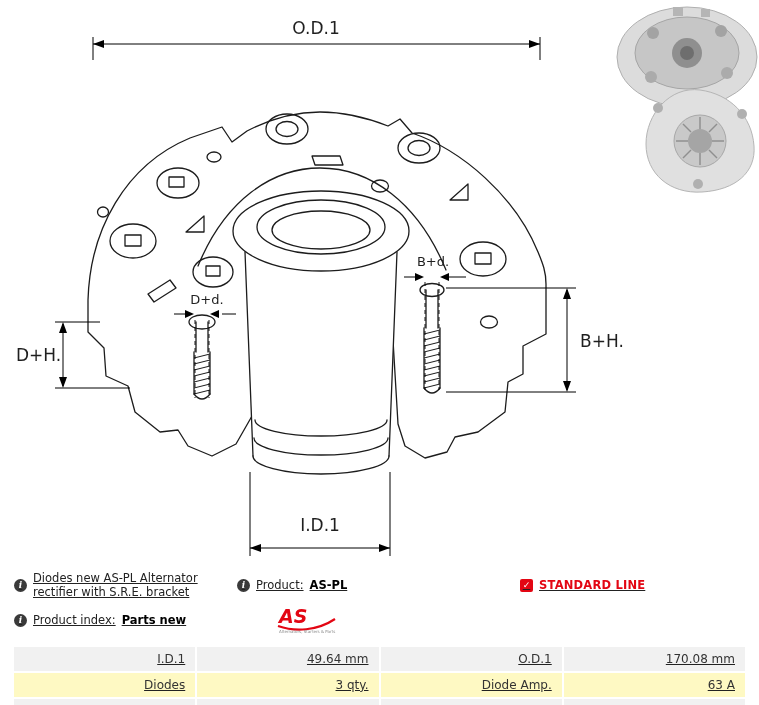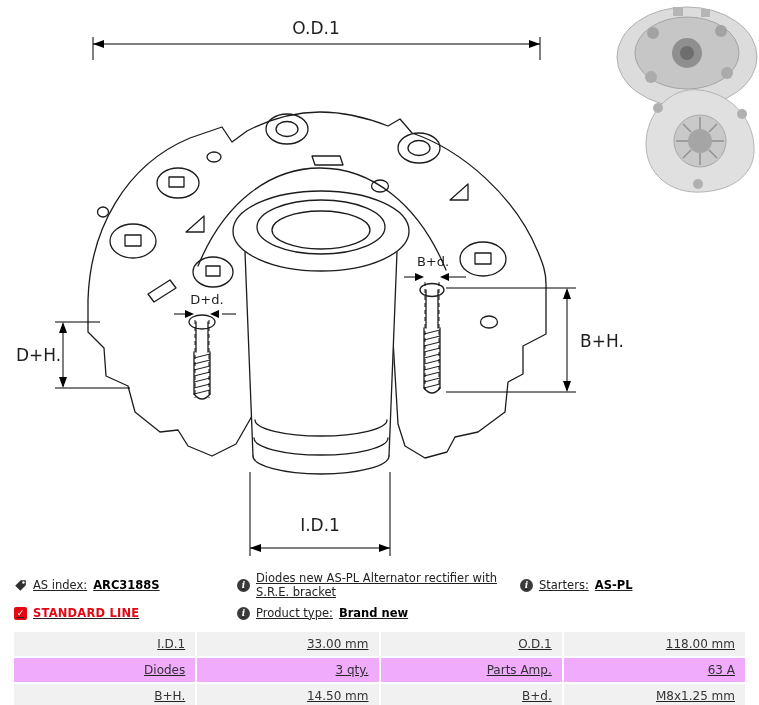--- a/index.html
+++ b/index.html
@@ -45,21 +45,21 @@
   .standard { color:#e30613; font-weight:bold; letter-spacing:0.2px; }
   .logo-wrap { margin-left:38px; }
 
   
   .specs {
     width:735px; margin:10px 12px 0; border-collapse:separate; border-spacing:2px;
     font-size:12px; color:#333; table-layout:fixed;
   }
   .specs td { padding:5px 10px; text-align:right; white-space:nowrap; overflow:hidden; }
   .specs tr.light td { background:#f1f1f1; }
-  .specs tr.dark  td { background:#f0abfc; }
+  .specs tr.dark  td { background:#fef9c3; }
 </style>
 </head>
 <body>
 
 <div class="page">
 
   <div class="drawing">
     <svg width="759" height="560" viewBox="0 0 759 560">
 
       <g transform="translate(615,5)">
@@ -231,63 +231,60 @@
         <polygon class="arrow" points="440,277 449,273 449,281"></polygon>
         <line class="dash" x1="425" y1="282" x2="425" y2="390"></line>
         <line class="dash" x1="439" y1="282" x2="439" y2="390"></line>
       </g>
     </svg>
   </div>
 
   <div class="info">
     <div class="info-grid">
       <div class="info-item">
-        <span class="icon-tag">
-          <svg width="13" height="13" viewBox="0 0 16 16">
-            <path d="M1.5 8.2 L8.2 1.5 L14.5 1.5 L14.5 7.8 L7.8 14.5 Z" fill="#2f2f2f"></path>
-            <circle cx="11.6" cy="4.4" r="1.5" fill="#fff"></circle>
-          </svg>
-        </span>
-        <span>AS index:</span>
-        <strong>ARC3188S</strong>
-      </div>
-      <div class="info-item">
         <span class="icon-info">i</span>
         <span>Diodes new AS-PL Alternator rectifier with S.R.E. bracket</span>
       </div>
       <div class="info-item">
         <span class="icon-info">i</span>
-        <span>Starters:</span>
+        <span>Product:</span>
         <strong>AS-PL</strong>
       </div>
 
       <div class="info-item">
         <span class="icon-check">✓</span>
         <span class="standard">STANDARD LINE</span>
       </div>
       <div class="info-item">
         <span class="icon-info">i</span>
-        <span>Product type:</span>
-        <strong>Brand new</strong>
+        <span>Product index:</span>
+        <strong>Parts new</strong>
+      </div>
+      <div class="info-item logo-wrap">
+        <svg width="64" height="28" viewBox="0 0 64 28">
+          <text x="4" y="16" font-size="19" font-weight="bold" font-style="italic" fill="#e30613">AS</text>
+          <path d="M 3,19 C 20,25 42,24 60,12" stroke="#e30613" stroke-width="2.2" fill="none"></path>
+          <text x="4" y="26" font-size="4" fill="#888">Alternators, Starters &amp; Parts</text>
+        </svg>
       </div>
     </div>
   </div>
 
   <table class="specs">
     <tbody>
       <tr class="light">
         <td>I.D.1</td>
-        <td>33.00 mm</td>
+        <td>49.64 mm</td>
         <td>O.D.1</td>
-        <td>118.00 mm</td>
+        <td>170.08 mm</td>
       </tr>
       <tr class="dark">
         <td>Diodes</td>
         <td>3 qty.</td>
-        <td>Parts Amp.</td>
+        <td>Diode Amp.</td>
         <td>63 A</td>
       </tr>
       <tr class="light">
         <td>B+H.</td>
         <td>14.50 mm</td>
         <td>B+d.</td>
         <td>M8x1.25 mm</td>
       </tr>
     </tbody>
   </table>

